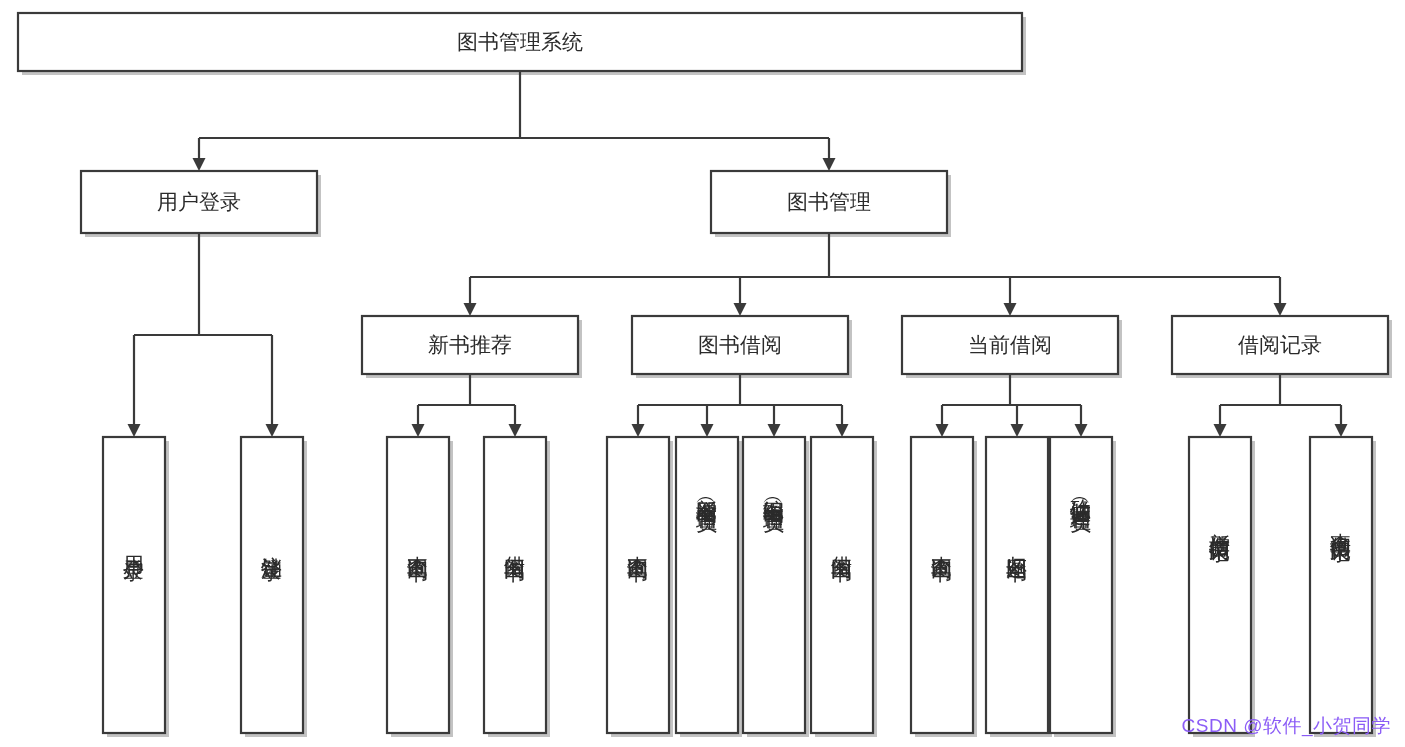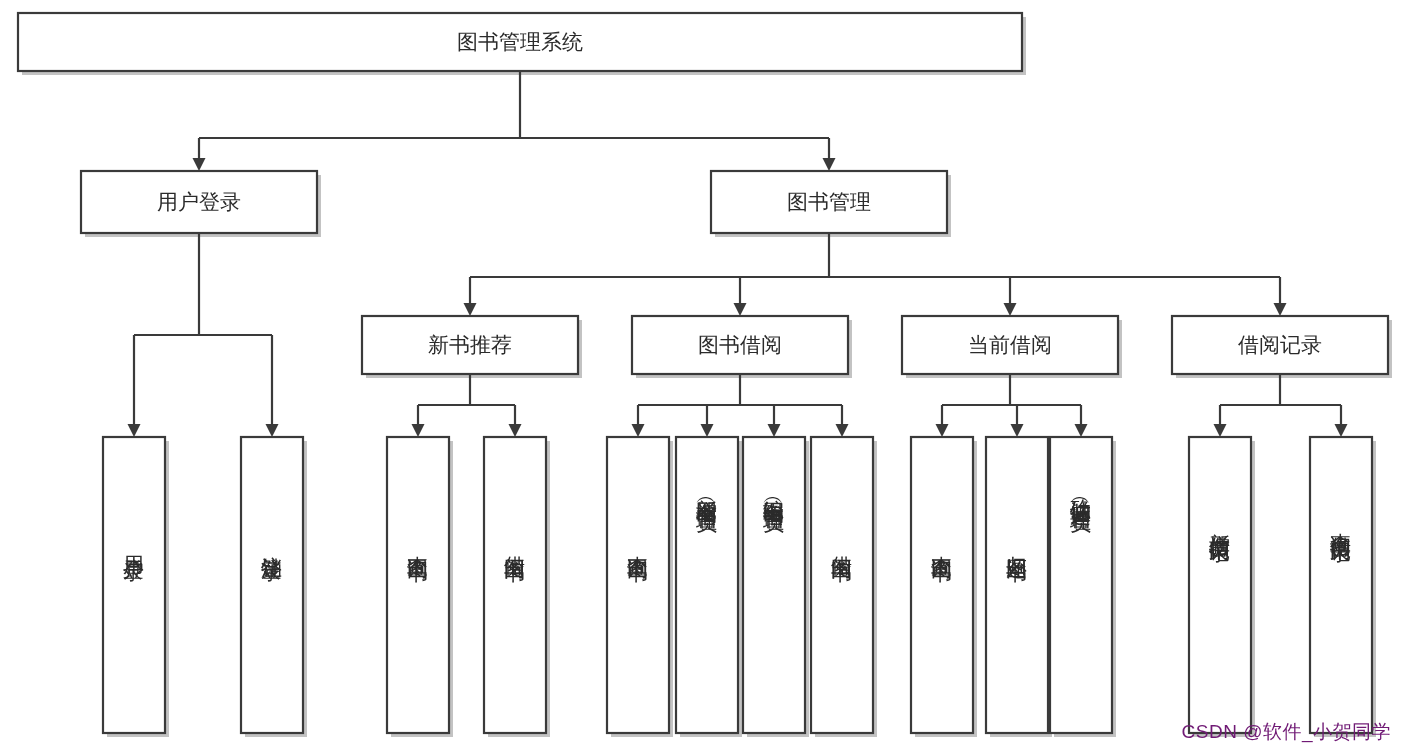--- a/index.html
+++ b/index.html
@@ -67,24 +67,24 @@
     font-family: "Liberation Sans", "DejaVu Sans", sans-serif;
     font-size: 21px;
     color: #2b2b2b;
     letter-spacing: 2px;
     line-height: 1;
     white-space: nowrap;
   }
   .watermark {
     position: absolute;
     right: 14px;
-    bottom: 2px;
+    bottom: 8px;
     font-family: "Liberation Sans", "DejaVu Sans", sans-serif;
     font-size: 19px;
-    color: #701a75;
+    color: #8b5cf6;
     letter-spacing: 0.5px;
     white-space: nowrap;
   }
 </style>
 </head>
 <body>
 
 <div id="diagram-root">
 
   <svg class="flow" viewBox="0 0 1405 747">

